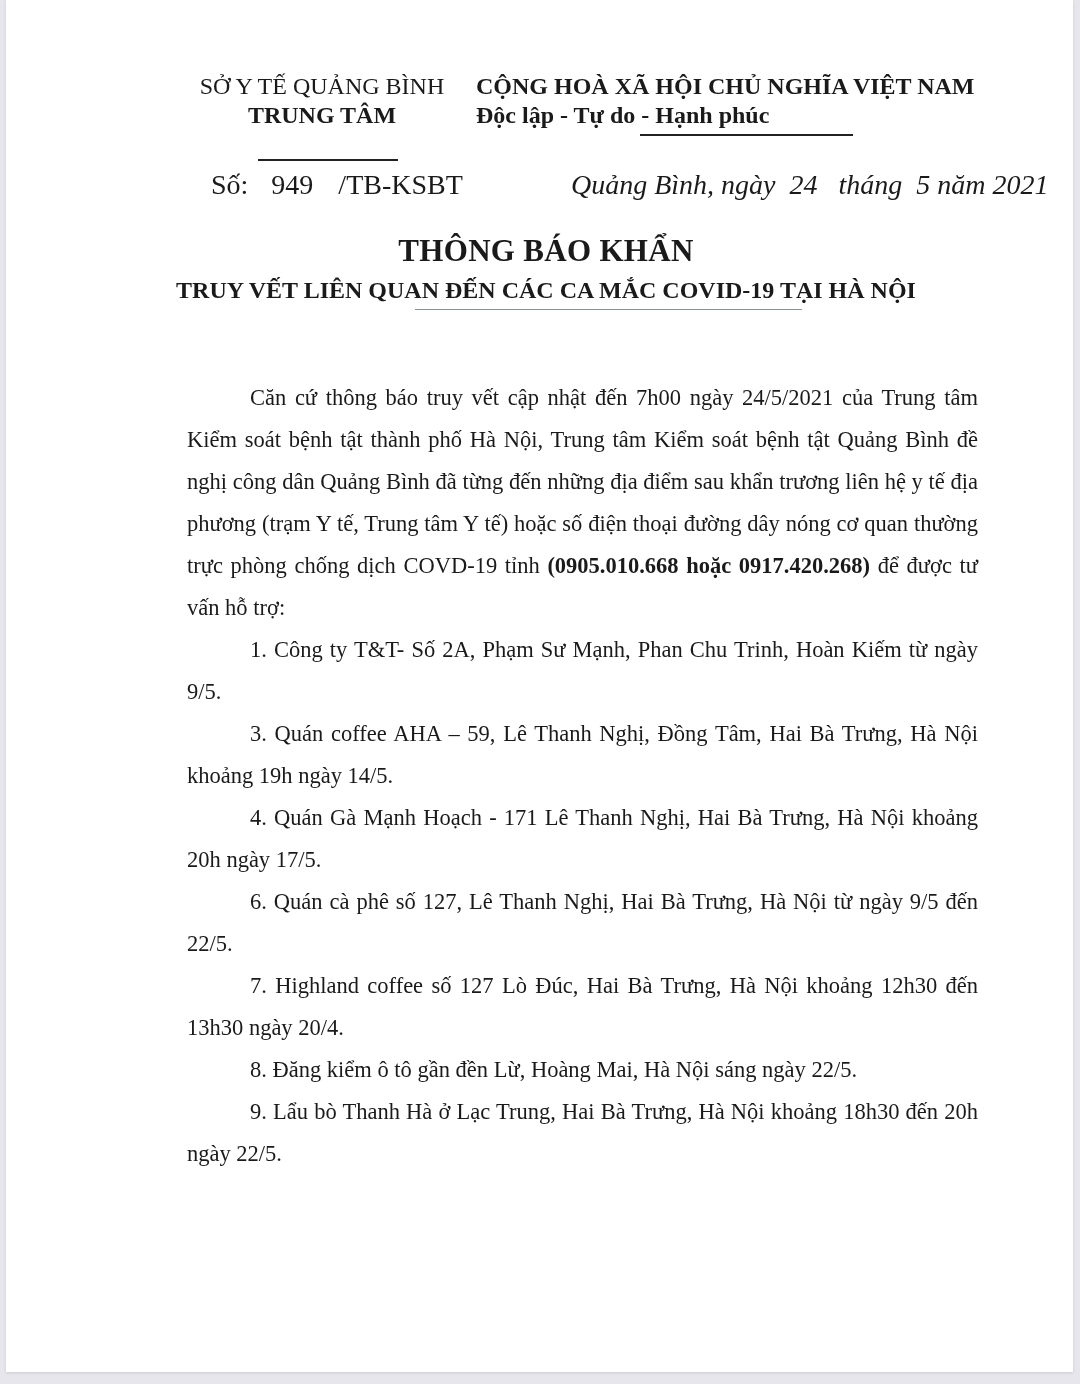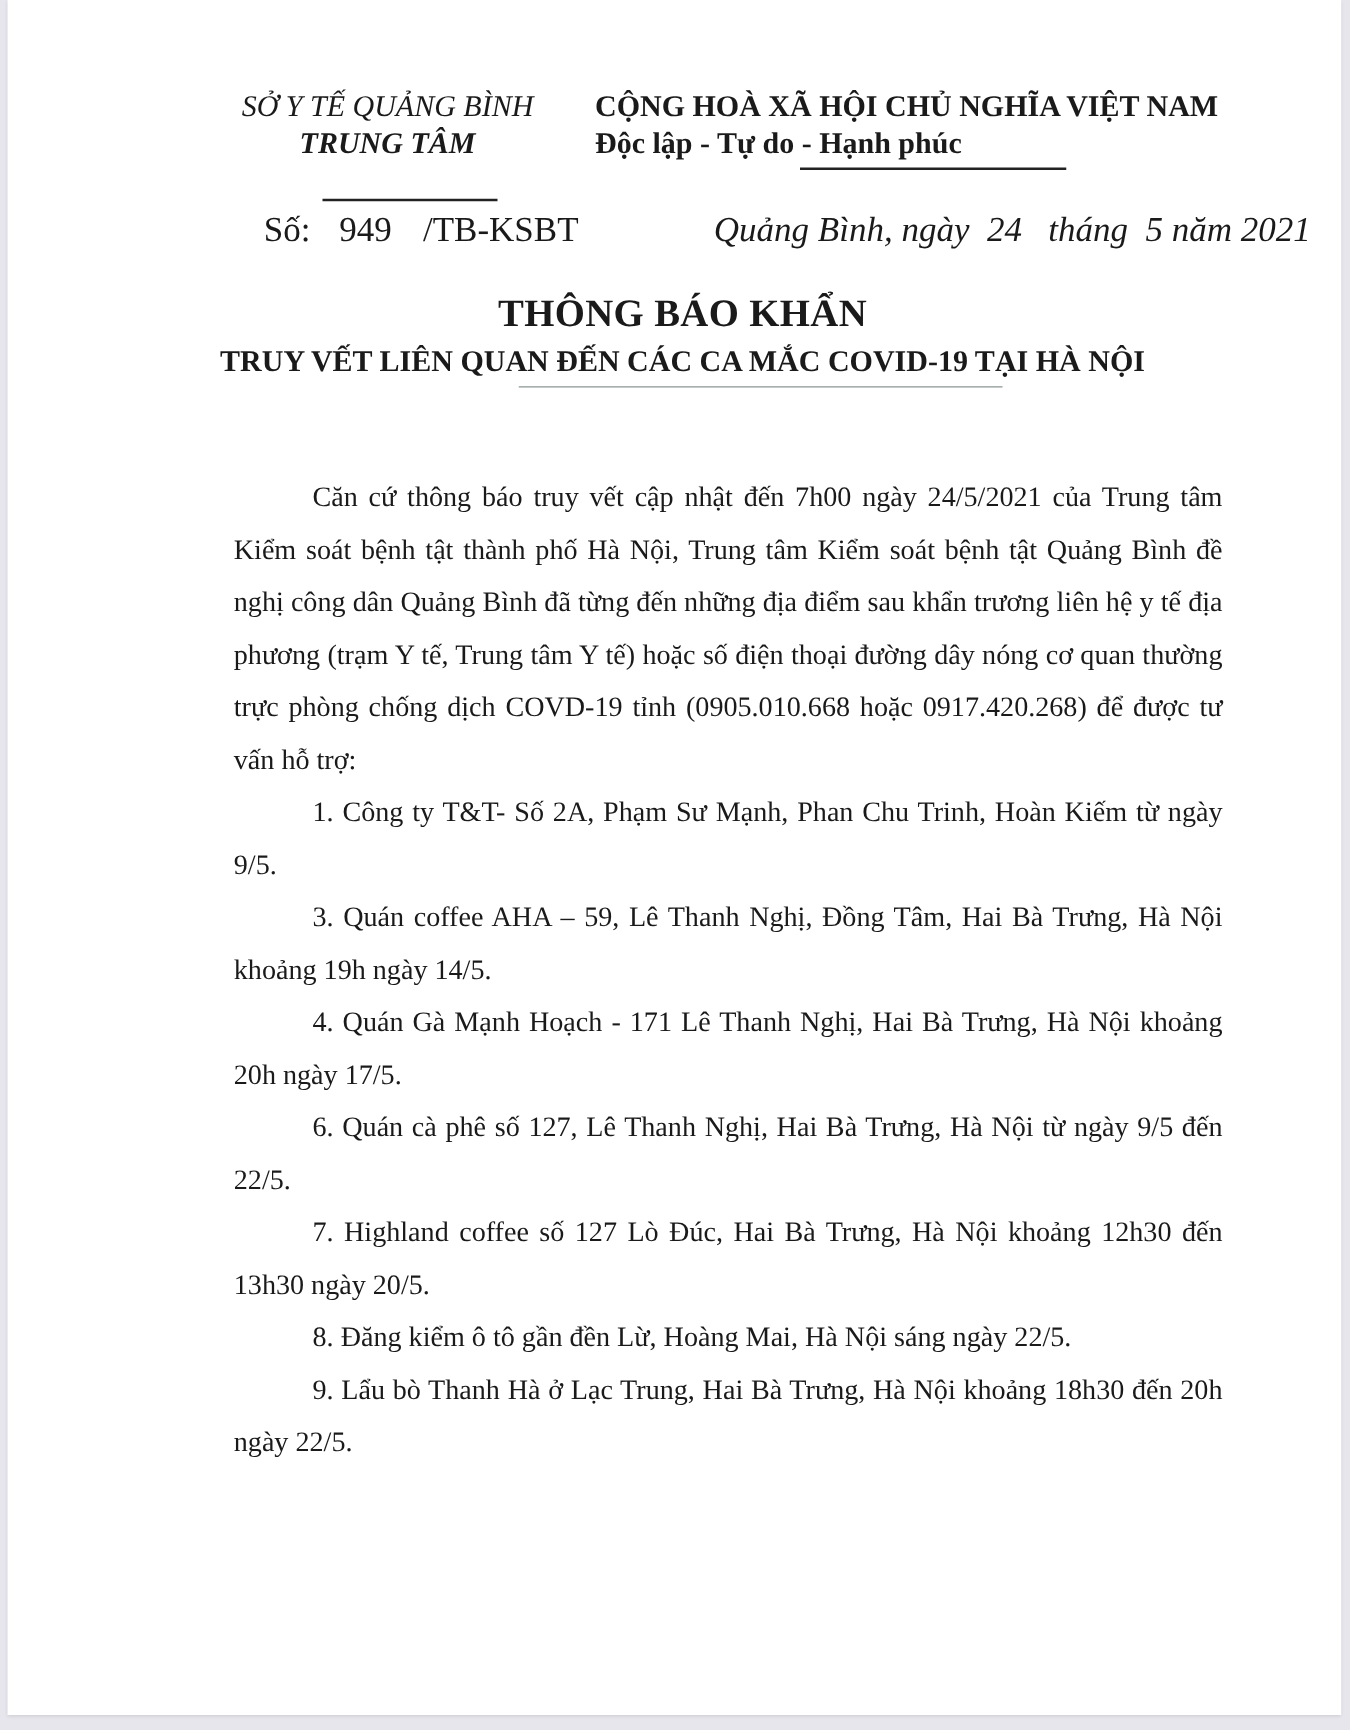--- a/index.html
+++ b/index.html
@@ -11,34 +11,34 @@
     font-family: "Liberation Serif", "DejaVu Serif", serif;
     color: #1a1a1a;
   }
   .page {
     position: absolute;
     left: 6px; top: 0;
     width: 1067px; height: 1372px;
     background: #ffffff;
     box-shadow: 0 1px 3px rgba(0,0,0,0.12);
   }
-  .hdr-left { position: absolute; left: 156px; top: 72px; width: 296px; text-align: center; font-size: 24px; line-height: 29px; font-style: italic; }
+  .hdr-left { position: absolute; left: 168px; top: 72px; width: 296px; text-align: center; font-size: 24px; line-height: 29px; }
   .hdr-left .b { font-weight: bold; }
   .hdr-right { position: absolute; left: 470px; top: 72px; width: 540px; text-align: left; font-size: 24px; line-height: 29px; font-weight: bold; }
   .uline { position: absolute; height: 1.5px; background: #222; }
   .so { position: absolute; left: 205px; top: 169px; font-size: 28px; }
   .so span { display: inline-block; }
   .date { position: absolute; left: 565px; top: 169px; font-size: 28px; font-style: italic; }
   .title1 { position: absolute; left: 0; width: 1080px; top: 233px; text-align: center; font-size: 31px; font-weight: bold; letter-spacing: 0.3px; }
   .title2 { position: absolute; left: 0; width: 1080px; top: 277px; text-align: center; font-size: 24px; font-weight: bold; }
   .body { position: absolute; left: 181px; top: 377px; width: 791px; font-size: 22.5px; line-height: 42px; text-align: justify; }
   .body p { margin: 0; }
   .indent { text-indent: 63px; }
   .list-item { text-indent: 63px; margin: 0; }
-  .bold { font-weight: normal; }
+  .bold { font-weight: bold; }
 </style>
 </head>
 <body>
 
 <div class="page">
 
   <div class="hdr-left">
     <div>SỞ Y TẾ QUẢNG BÌNH</div>
     <div class="b">TRUNG TÂM</div>
   </div>
@@ -61,18 +61,18 @@
   <div class="title1">THÔNG BÁO KHẨN</div>
   <div class="title2">TRUY VẾT LIÊN QUAN ĐẾN CÁC CA MẮC COVID-19 TẠI HÀ NỘI</div>
   <div class="uline" style="left:409px; top:309px; width:387px; background:#8a9494; height:1px;"></div>
 
   <div class="body">
     <p class="indent"><span>Căn cứ thông báo truy vết cập nhật đến 7h00 ngày 24/5/2021 của Trung tâm Kiểm soát bệnh tật thành phố Hà Nội, Trung tâm Kiểm soát bệnh tật Quảng Bình đề nghị công dân Quảng Bình đã từng đến những địa điểm sau khẩn trương liên hệ y tế địa phương (trạm Y tế, Trung tâm Y tế) hoặc số điện thoại đường dây nóng cơ quan thường trực phòng chống dịch COVD-19 tỉnh </span><span class="bold">(0905.010.668 hoặc 0917.420.268)</span><span> để được tư vấn hỗ trợ:</span></p>
     <p class="list-item">1. Công ty T&amp;T- Số 2A, Phạm Sư Mạnh, Phan Chu Trinh, Hoàn Kiếm từ ngày 9/5.</p>
     <p class="list-item">3. Quán coffee AHA – 59,  Lê Thanh Nghị, Đồng Tâm, Hai Bà Trưng, Hà Nội khoảng 19h ngày 14/5.</p>
     <p class="list-item">4. Quán Gà Mạnh Hoạch - 171 Lê Thanh Nghị, Hai Bà Trưng, Hà Nội khoảng 20h ngày 17/5.</p>
     <p class="list-item">6. Quán cà phê số 127, Lê Thanh Nghị, Hai Bà Trưng, Hà Nội từ ngày 9/5 đến 22/5.</p>
-    <p class="list-item">7. Highland coffee số 127 Lò Đúc, Hai Bà Trưng, Hà Nội khoảng 12h30 đến 13h30 ngày 20/5.</p>
+    <p class="list-item">7. Highland coffee số 127 Lò Đúc, Hai Bà Trưng, Hà Nội khoảng 12h30 đến 13h30 ngày 20/4.</p>
     <p class="list-item">8. Đăng kiểm ô tô gần đền Lừ, Hoàng Mai, Hà Nội sáng ngày 22/5.</p>
     <p class="list-item">9. Lẩu bò Thanh Hà ở Lạc Trung, Hai Bà Trưng, Hà Nội khoảng 18h30 đến 20h ngày 22/5.</p>
   </div>
 
 </div>
 
 </body></html>

